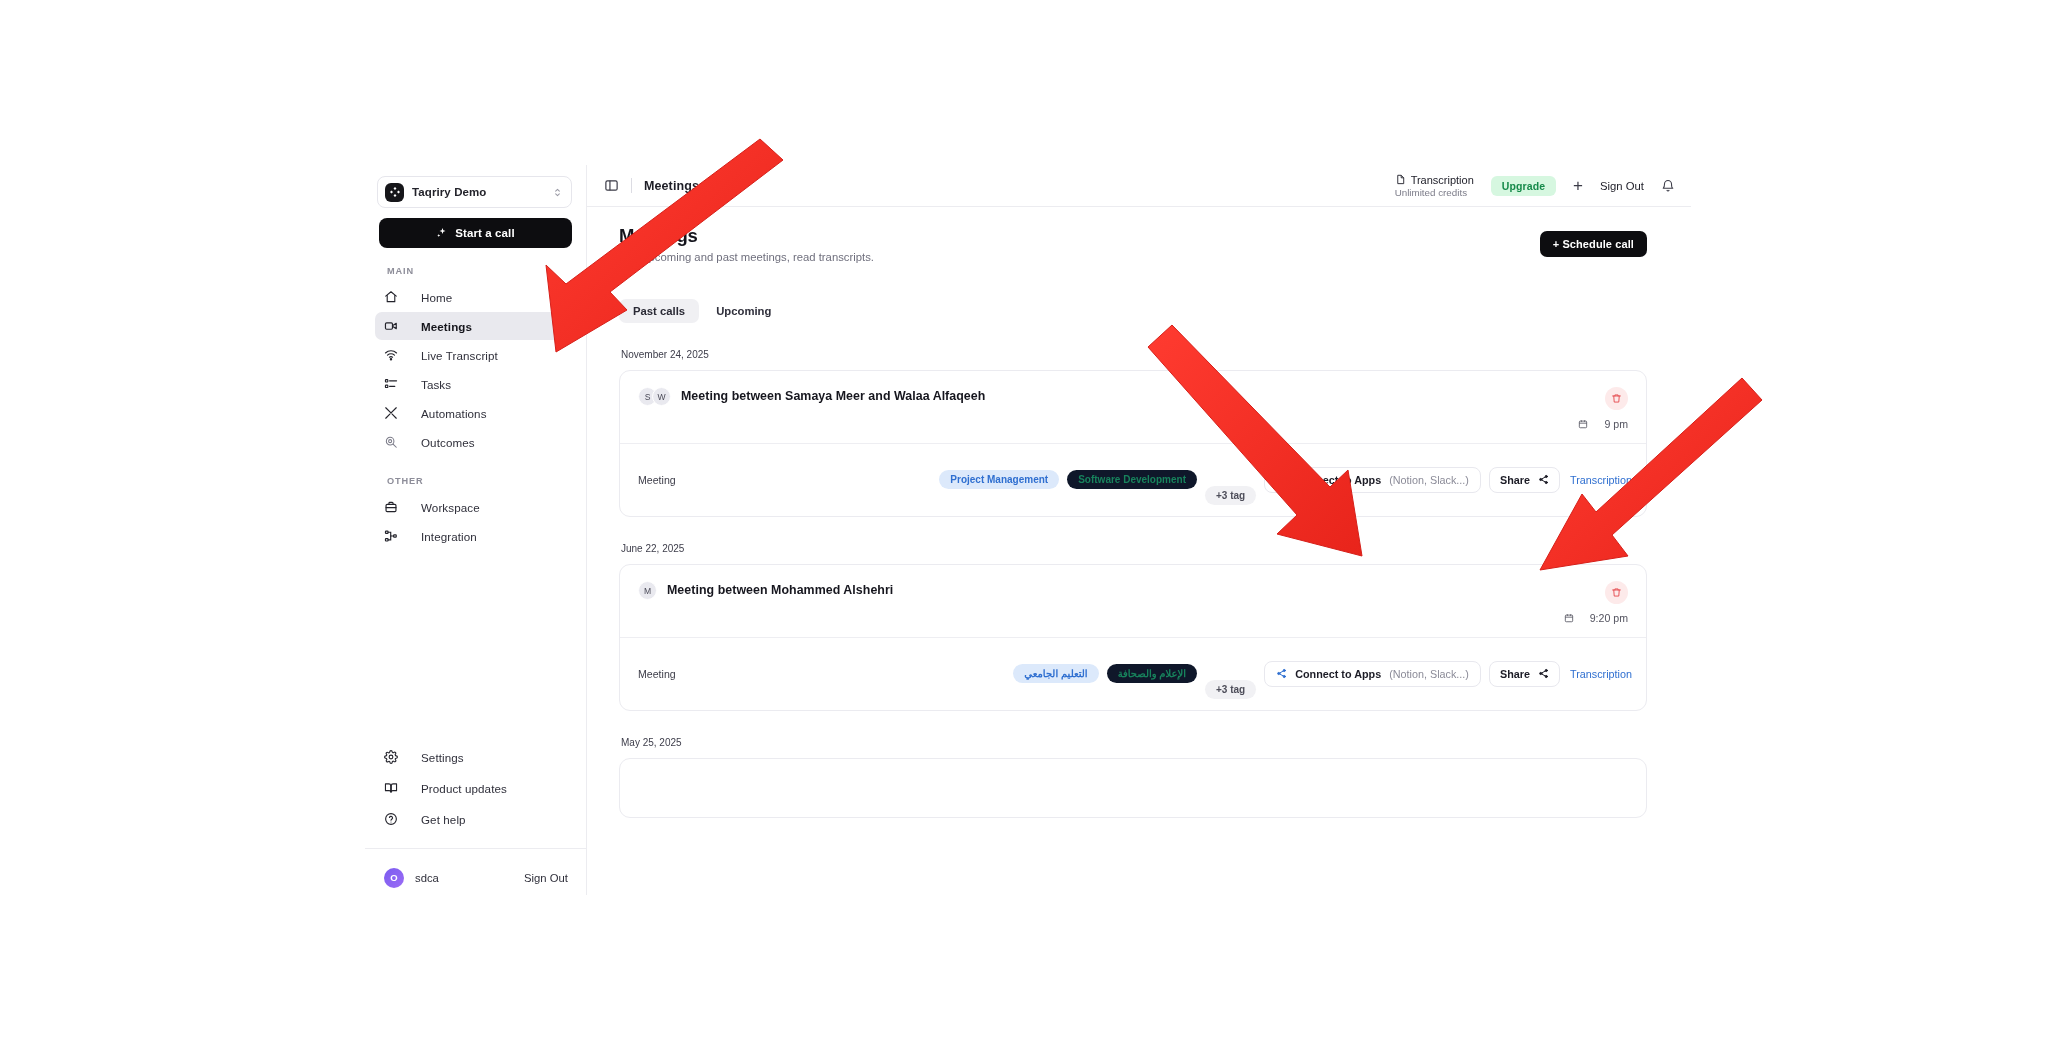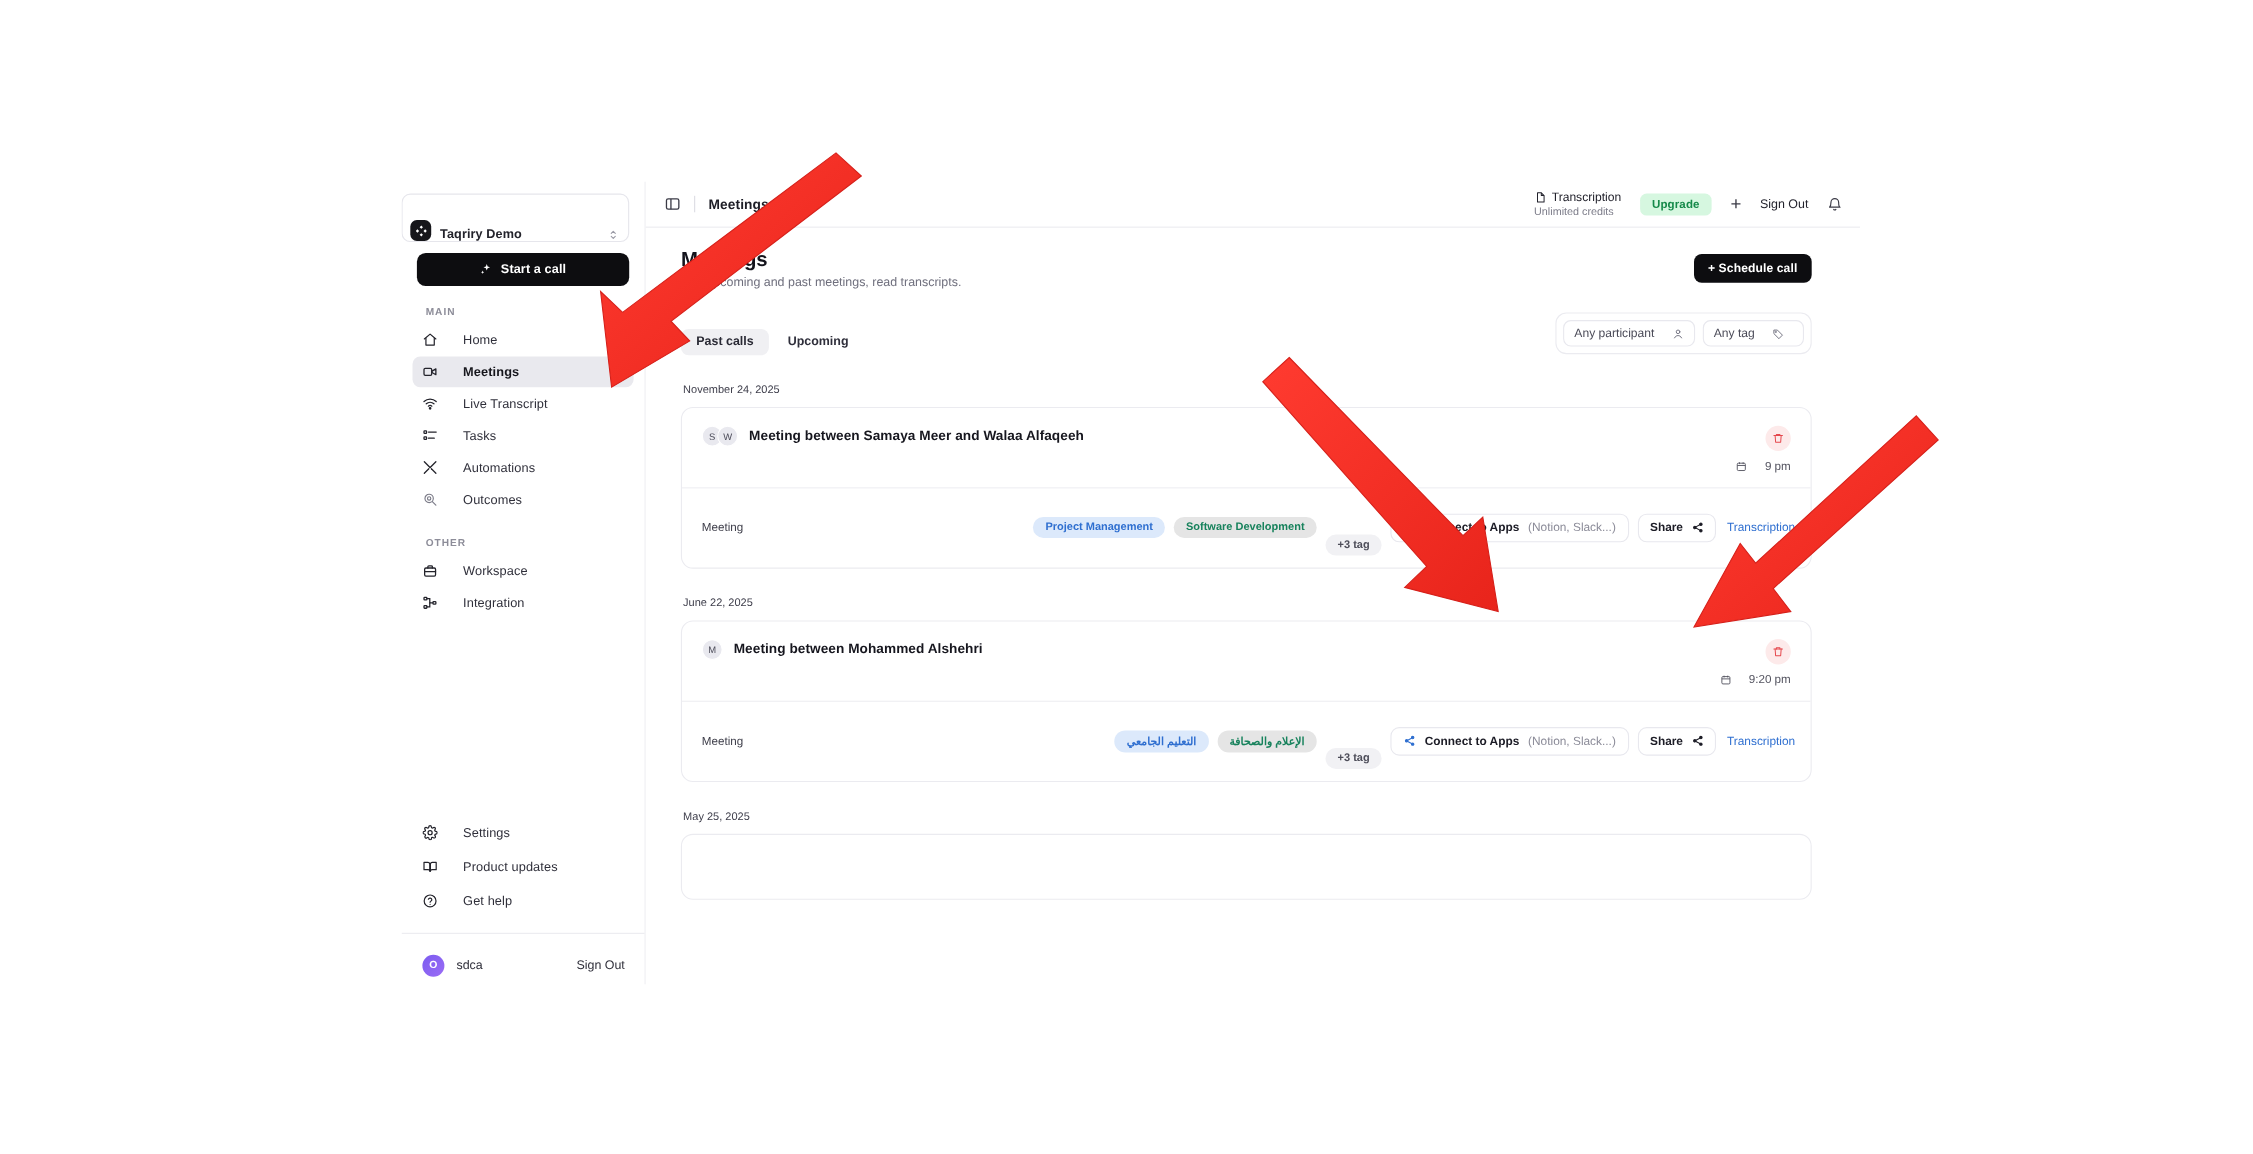--- a/index.html
+++ b/index.html
@@ -23,25 +23,25 @@
   
   .sidebar {
     width: 222px; height: 100%;
     background: #ffffff;
     border-right: 1px solid #ececf0;
     display: flex; flex-direction: column;
     padding: 11px 0 0 0;
     flex: 0 0 222px;
   }
   .ws-select {
-    margin: 0 14px 10px 0;
-    height: 44px;
+    margin: 0 14px 10px 12px;
+    height: 32px;
     border: 1px solid #e6e6ec;
     border-radius: 8px;
-    display: flex; align-items: flex-end;
+    display: flex; align-items: center;
     padding: 0 8px 0 7px;
     gap: 8px;
     background: #fff;
   }
   .ws-logo {
     width: 19px; height: 19px; border-radius: 6px;
     background: #16161a;
     display: flex; align-items: center; justify-content: center;
     flex: 0 0 19px;
   }
@@ -167,21 +167,21 @@
   }
   .time-row { display:flex; align-items:center; gap:16px; font-size:10.6px; color:#53535f;}
   .card-sep { height:1px; background:#eeeef2; margin: 12px 0 0 0; }
   .card-bottom { padding: 10px 14px 11px 18px; display:flex; align-items:center; min-height:40px;}
   .meeting-type { font-size:10.6px; color:#3d3d49; }
   .card-actions { margin-left:auto; display:flex; align-items:center; gap:8px; }
   .tag {
     font-size:10px; font-weight:600; padding:4px 11px; border-radius:20px;
   }
   .tag.blue { background:#dce9fb; color:#2f6fd0; }
-  .tag.green { background:#e5e5e5; color:#17825c; }
+  .tag.green { background:#0f172a; color:#17825c; }
   .tag.more { background:#f1f1f4; color:#4d4d59; font-weight:600;margin-top:32px; }
   .connect-btn {
     border:1px solid #e8e8ee; border-radius:8px; background:#fff;
     padding:6px 11px; display:flex; align-items:center; gap:8px; cursor:pointer;
     font-size:10.8px; font-weight:700; color:#1c1c26;
   }
   .connect-btn .sub { font-weight:400; color:#8b8b98; }
   .connect-btn .shr { color:#2f6fd0; display:flex; }
   .share-btn {
     border:1px solid #e8e8ee; border-radius:8px; background:#fff;
@@ -407,40 +407,20 @@
               <div class="page-title">Meetings</div>
               <div class="page-sub">See upcoming and past meetings, read transcripts.</div>
             </div>
             <div class="schedule-btn">+ Schedule call</div>
           </div>
 
           <div class="tabs-row">
             <div class="tabs">
               <div class="tab active">Past calls</div>
               <div class="tab">Upcoming</div>
-            </div>
-            <div class="filters">
-              <div class="filter-pill">
-                <span>Any participant</span>
-                <span class="fico">
-                  <svg width="11" height="11" viewBox="0 0 24 24" fill="none" stroke="currentColor" stroke-width="1.9" stroke-linecap="round">
-                      <circle cx="12" cy="8" r="3.6"></circle>
-                      <path d="M5 20c1.6-3.2 4.2-4.6 7-4.6s5.4 1.4 7 4.6"></path>
-                    </svg>
-                </span>
-              </div>
-              <div class="filter-pill">
-                <span>Any tag</span>
-                <span class="fico">
-                  <svg width="11" height="11" viewBox="0 0 24 24" fill="none" stroke="currentColor" stroke-width="1.9" stroke-linejoin="round">
-                      <path d="M3.5 11.5V4.5h7l10 10-7 7z"></path>
-                      <circle cx="7.4" cy="8.2" r="1.3"></circle>
-                    </svg>
-                </span>
-              </div>
             </div>
           </div>
 
           <div class="date-label">November 24, 2025</div>
           <div class="meeting-card">
             <div class="card-top">
               <div class="avatars">
                 <span class="av">S</span>
                 <span class="av">W</span>
               </div>

